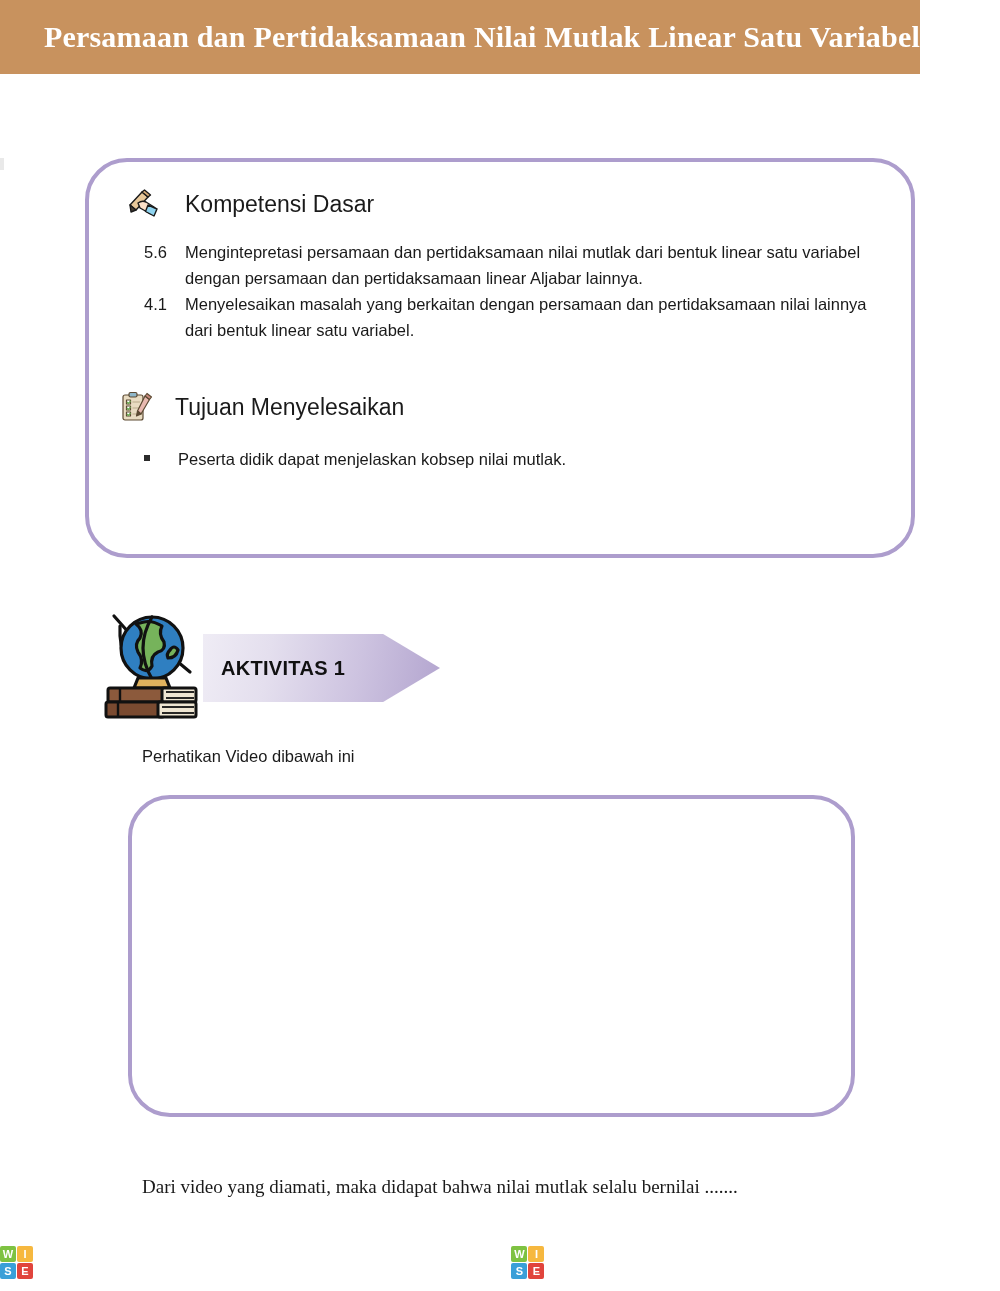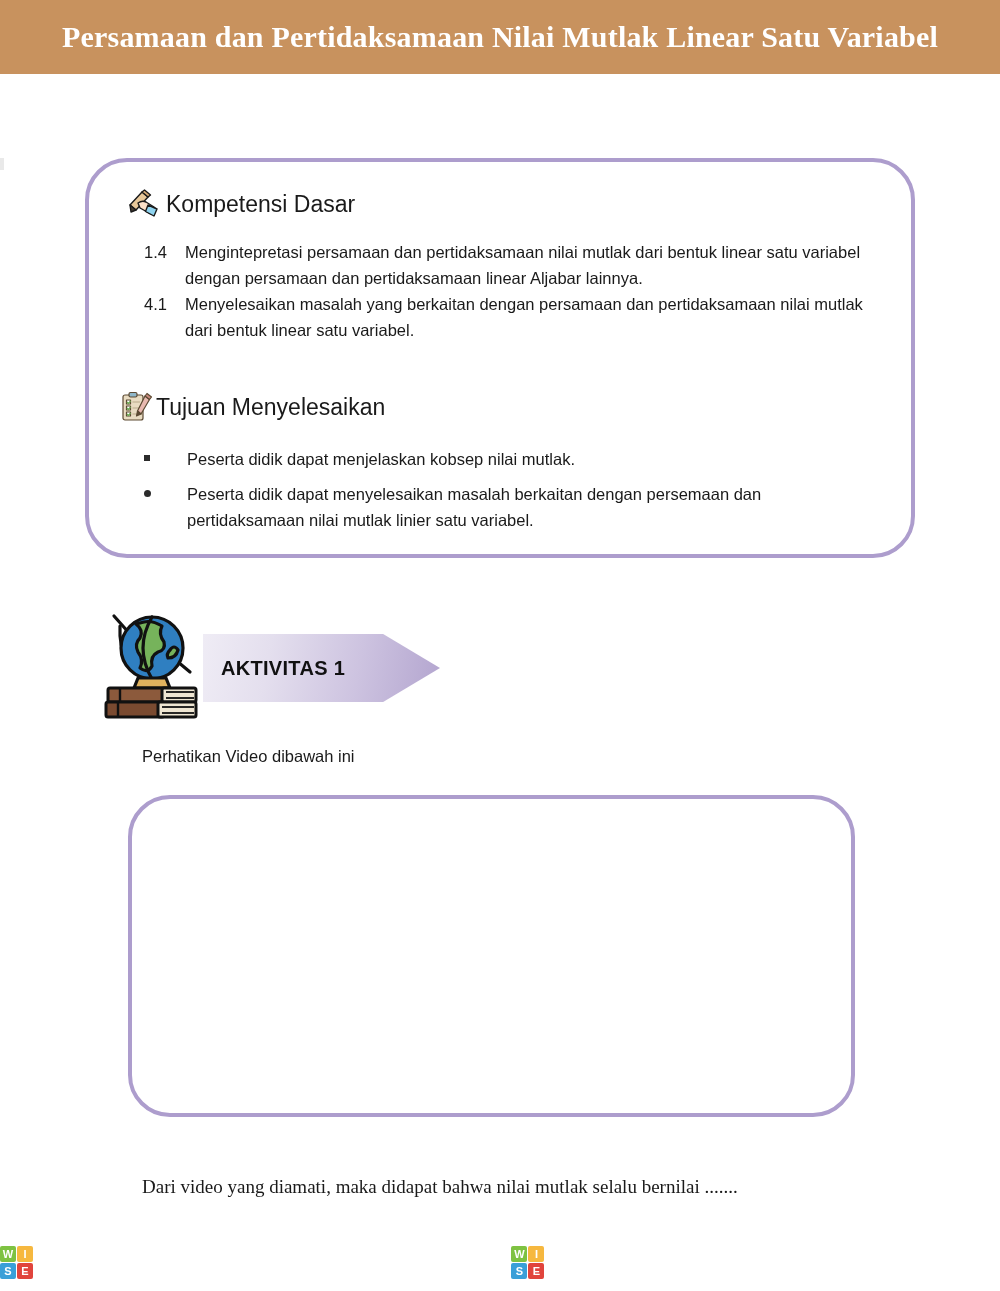--- a/index.html
+++ b/index.html
@@ -14,26 +14,27 @@
     overflow: hidden;
     font-family: "Liberation Sans", sans-serif;
     -webkit-font-smoothing: antialiased;
   }
 
   
   .header-banner {
     position: absolute;
     left: 0;
     top: 0;
-    width: 1000px;
+    width: 880px;
     height: 74px;
     background: #c8925e;
     display: flex;
     align-items: center;
-    justify-content: center;
+    justify-content: flex-end;
+    padding-left: 40px;
   }
   .header-title {
     font-family: "Liberation Serif", serif;
     font-weight: bold;
     font-size: 30px;
     color: #ffffff;
     letter-spacing: 0.2px;
     white-space: nowrap;
     line-height: 1;
   }
@@ -58,21 +59,21 @@
     border: 4px solid #ad9dcd;
     border-radius: 42px;
     box-sizing: border-box;
     background: #ffffff;
   }
 
   .section-head {
     position: absolute;
     display: flex;
     align-items: center;
-    gap: 3px;
+    gap: 22px;
   }
   .section-head .head-text {
     font-size: 23px;
     color: #1a1a1a;
     font-family: "Liberation Sans", sans-serif;
     line-height: 1;
   }
 
   #kd-head { left: 38px; top: 27px; }
   #tp-head { left: 30px; top: 228px; }
@@ -128,21 +129,21 @@
     width: 6px;
     height: 6px;
     background: #2b2b2b;
   }
   .marker-dot {
     width: 7px;
     height: 7px;
     border-radius: 50%;
     background: #2b2b2b;
   }
-  .tp-txt { flex: 1 1 auto; margin-left: 9px; }
+  .tp-txt { flex: 1 1 auto; }
 
   
   .activity-row {
     position: absolute;
     left: 100px;
     top: 604px;
     width: 360px;
     height: 120px;
   }
   .globe-books {
@@ -294,26 +295,26 @@
           <path d="M11 14 Q15 11 19 13 L27 18 Q30 20 28 23 Q26 26 22 24 L13 19 Z" fill="#fbe0c8"></path>
           <path d="M21 16 L30 20 L27 27 L18.5 22.5 Z" fill="#8fd4f0"></path>
         </g>
       </svg>
     </span>
     <span class="head-text">Kompetensi Dasar</span>
   </div>
 
   <div class="kd-list">
     <div class="kd-item">
-      <span class="kd-num">1.4</span>
+      <span class="kd-num">5.6</span>
       <span class="kd-txt">Mengintepretasi persamaan dan pertidaksamaan nilai mutlak dari bentuk linear satu variabel dengan persamaan dan pertidaksamaan linear Aljabar lainnya.</span>
     </div>
     <div class="kd-item">
       <span class="kd-num">4.1</span>
-      <span class="kd-txt">Menyelesaikan masalah yang berkaitan dengan persamaan dan pertidaksamaan nilai mutlak dari bentuk linear satu variabel.</span>
+      <span class="kd-txt">Menyelesaikan masalah yang berkaitan dengan persamaan dan pertidaksamaan nilai lainnya dari bentuk linear satu variabel.</span>
     </div>
   </div>
 
   <div class="section-head" id="tp-head">
     <span>
       <svg class="icon-svg" width="34" height="34" viewBox="0 0 34 34">
         <g stroke="#5c4a33" stroke-width="1.2" stroke-linejoin="round">
           <rect x="4" y="5" width="20" height="25" rx="2" fill="#e9dcc2"></rect>
           <rect x="10" y="2.5" width="8" height="4.5" rx="1.5" fill="#8fb7c9"></rect>
           <rect x="7.5" y="10" width="4" height="4" fill="#ffffff"></rect>
@@ -333,26 +334,20 @@
     </span>
     <span class="head-text">Tujuan Menyelesaikan</span>
   </div>
 
   <ul class="tp-list">
     <li class="tp-item">
       <span class="tp-marker">
           <span class="marker-square"></span>
         </span>
       <span class="tp-txt">Peserta didik dapat menjelaskan kobsep nilai mutlak.</span>
-    </li>
-    <li class="tp-item">
-      <span class="tp-marker">
-          <span class="marker-dot"></span>
-        </span>
-      <span class="tp-txt">Peserta didik dapat menyelesaikan masalah berkaitan dengan persemaan dan pertidaksamaan nilai mutlak linier satu variabel.</span>
     </li>
   </ul>
 </div>
 
 <div class="activity-row">
   <span class="globe-books">
     <svg class="icon-svg" width="100" height="116" viewBox="0 0 100 116">
       <g stroke="#111111" stroke-width="3.2" stroke-linejoin="round" stroke-linecap="round">
 
         <path d="M20 22 Q18 62 50 74" fill="none"></path>

